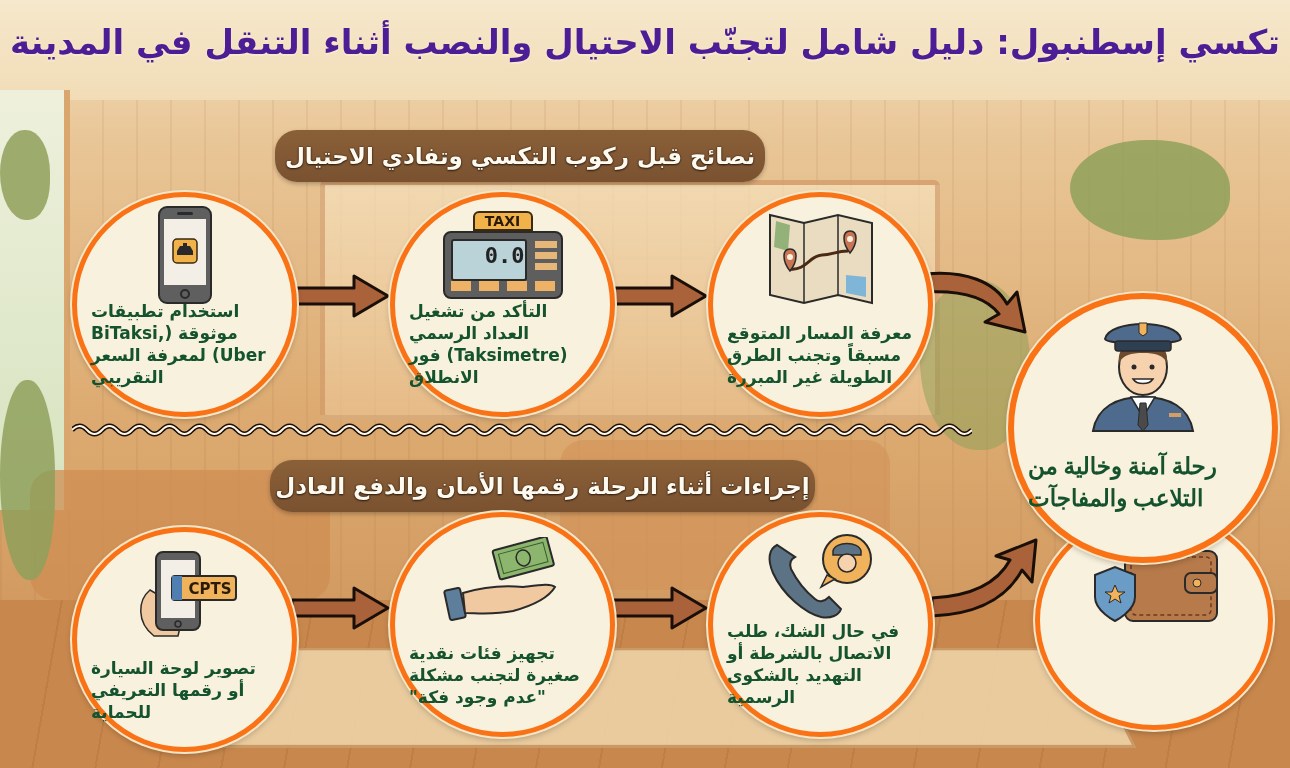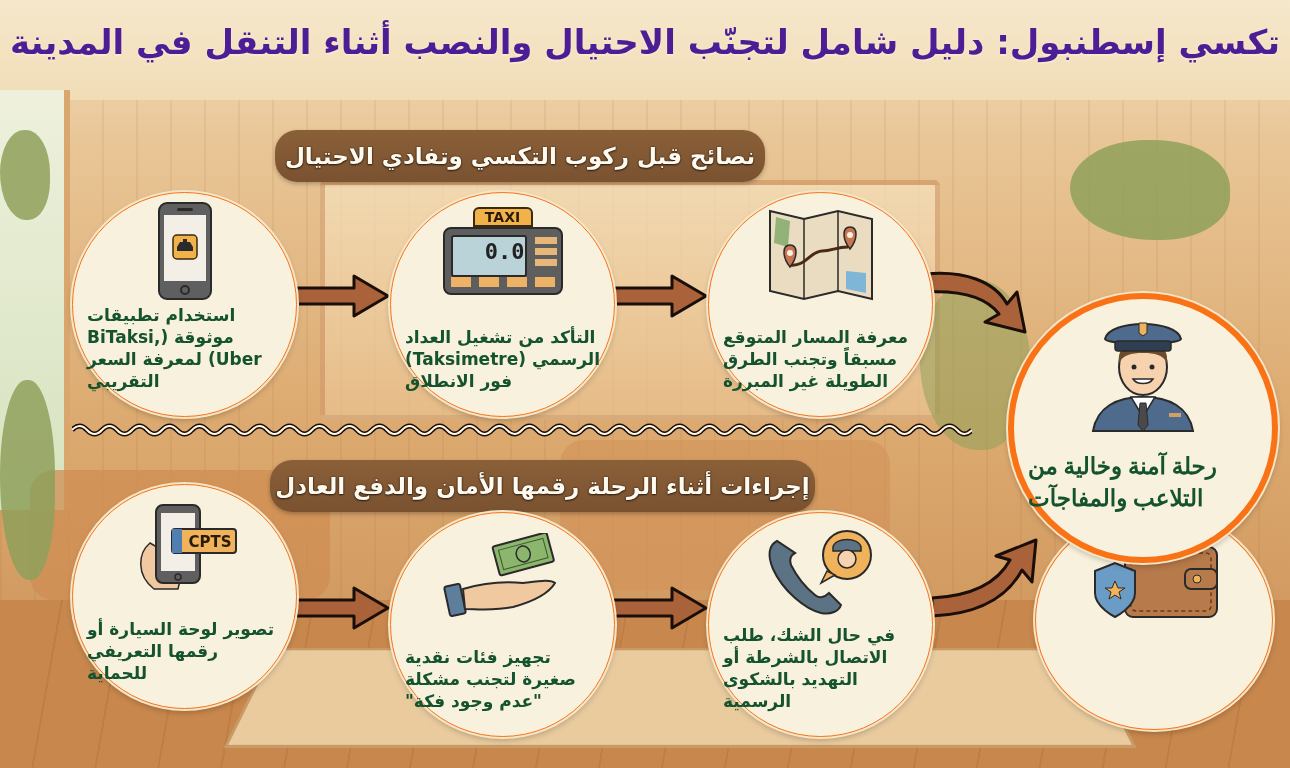--- a/index.html
+++ b/index.html
@@ -52,33 +52,33 @@
   }
   .pill-top { left: 275px; top: 130px; width: 490px; }
   .pill-bottom { left: 270px; top: 460px; width: 545px; }
 
   
   .divider { position: absolute; left: 72px; top: 420px; width: 900px; height: 20px; }
 
   
   .circle {
     position: absolute; width: 225px; height: 225px; border-radius: 50%;
-    background: #f8f1dd; border: 1px solid #f97316;
+    background: #f8f1dd; border: 5px solid #f97316;
     box-shadow: 0 0 0 2px #f5e6c8, 0 3px 6px rgba(0,0,0,.25);
   }
   .circle .icon { position: absolute; left: 50%; transform: translateX(-50%); }
   .circle .caption {
     position: absolute; left: 14px; right: 14px; bottom: 24px;
     text-align: left; direction: rtl; font-weight: bold; font-size: 17px;
     line-height: 22px; color: #14532d;
   }
   .c1 { left: 72px;  top: 192px; }
   .c2 { left: 390px; top: 192px; }
   .c3 { left: 708px; top: 192px; }
-  .c4 { left: 72px;  top: 484px; text-decoration: underline; }
+  .c4 { left: 72px;  top: 527px; text-decoration: underline; }
   .c5 { left: 390px; top: 512px; }
   .c6 { left: 708px; top: 512px; }
   .c-main { left: 1008px; top: 293px; width: 270px; height: 270px; border-width: 6px; }
   .c-main .caption { font-size: 23px; line-height: 32px; bottom: 42px; font-family: Liberation Serif, serif; }
   .c-wallet { left: 1035px; top: 510px; width: 238px; height: 220px; z-index: 1; }
   .c-main { z-index: 2; }
   .c-wallet .caption { bottom: 30px; font-size: 17px; }
 
   
   .arrow { position: absolute; }

